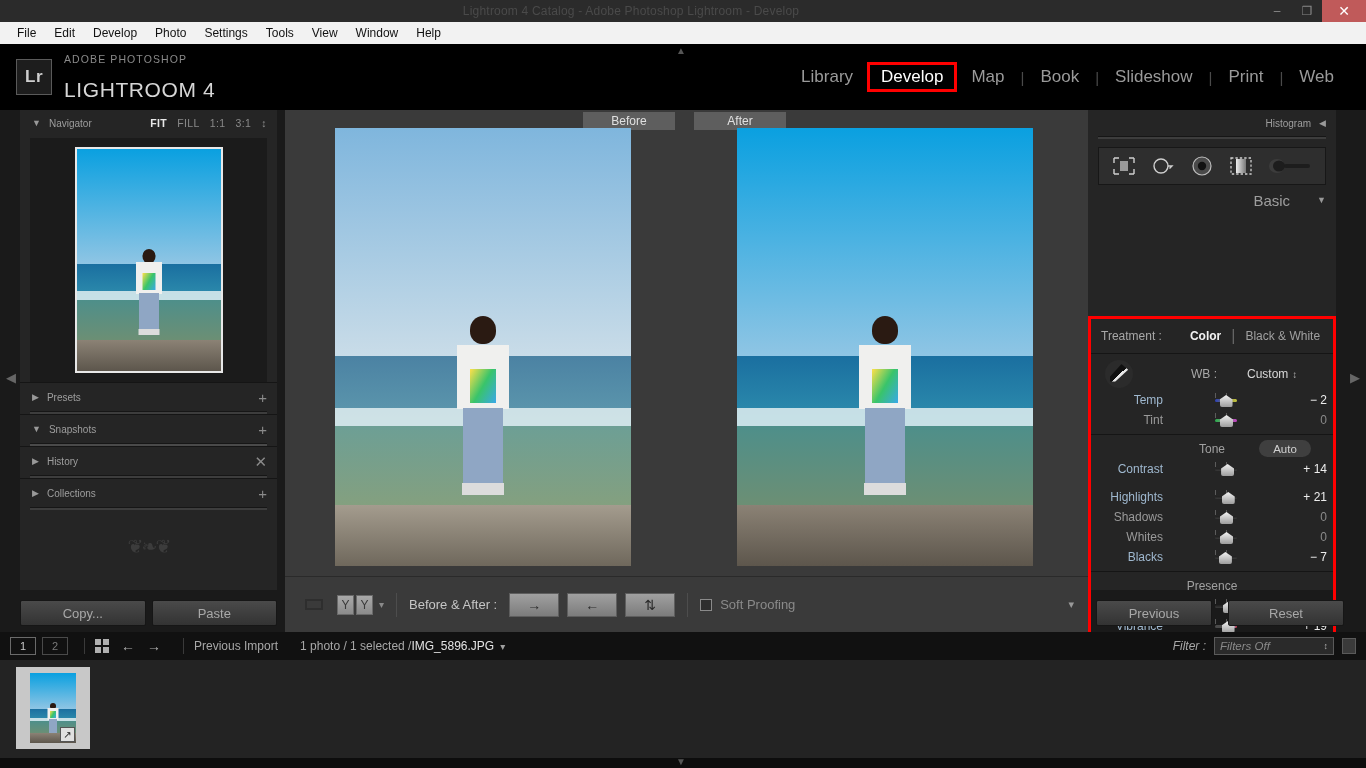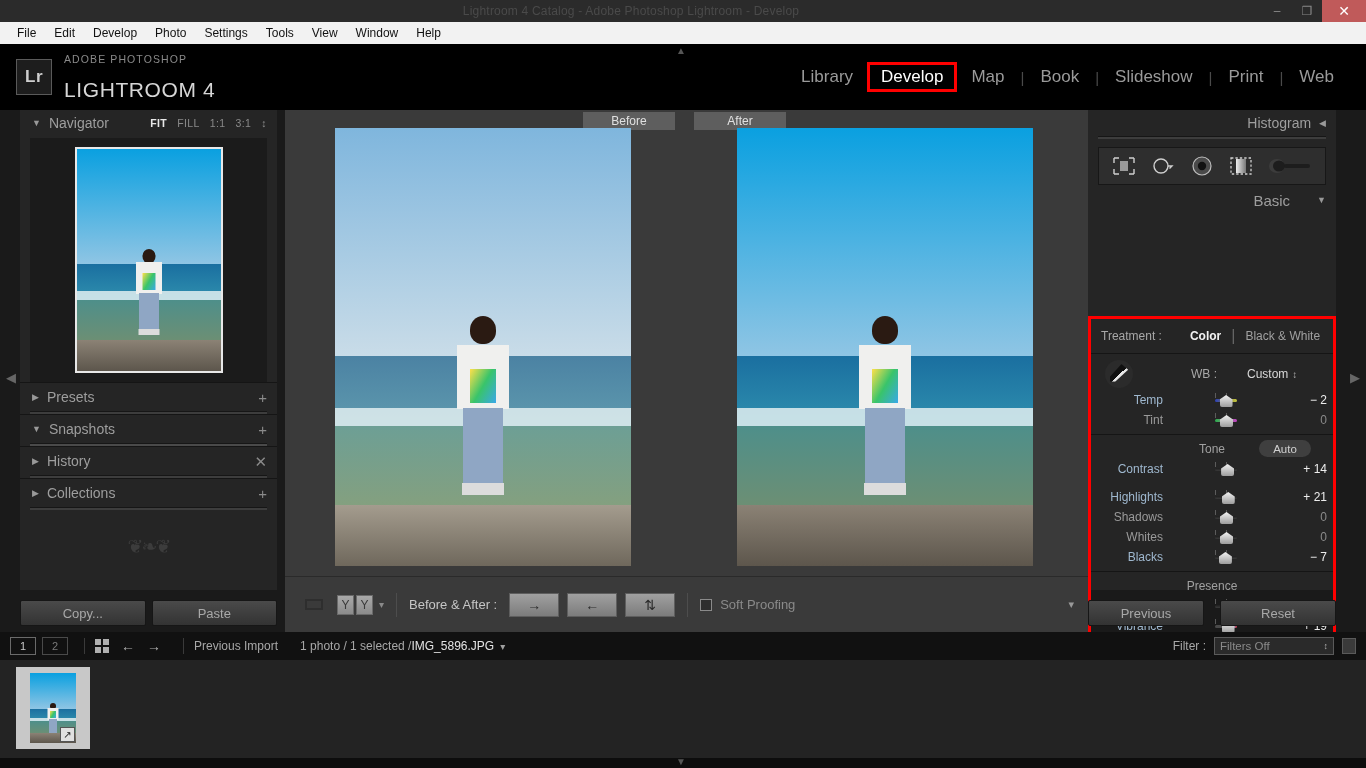--- a/index.html
+++ b/index.html
@@ -41,21 +41,21 @@
   #center{ position:absolute; left:285px; top:110px; width:803px; height:522px; background:#3a3a3a; }
   #right-panel{ position:absolute; left:1088px; top:110px; width:278px; height:522px; background:#1a1a1a; }
   #right-inner{ position:absolute; left:0; top:0; width:248px; height:480px; background:#252525; }
 
   
   .edge-arrow{ position:absolute; color:#666; font-size:13px; }
 
   
   #nav-head{ height:26px; display:flex; align-items:center; padding:0 10px 0 12px; }
   .tri{ font-size:9px; color:#999; margin-right:8px; }
-  .panel-title{ font-size:14px; color:#9e9e9e; }
+  .panel-title{ font-size:10px; color:#9e9e9e; }
   #nav-modes{ margin-left:auto; display:flex; align-items:center; gap:10px; }
   .navmode{ font-size:10.5px; color:#8a8a8a; letter-spacing:.4px; }
   .navmode.on{ color:#e8e8e8; font-weight:bold; }
   #nav-preview{ margin:2px 10px 0 10px; height:244px; background:#1b1b1b;
     display:flex; align-items:center; justify-content:center; }
   #nav-img{ width:148px; height:226px; border:2px solid #e8e8e8; position:relative; overflow:hidden; }
 
   
   .photo{ position:relative; overflow:hidden; background:#1d6fa8; }
   .ph-sky{ position:absolute; left:0; top:0; width:100%; height:52%;
@@ -79,21 +79,21 @@
   .lsec-head{ height:28px; display:flex; align-items:center; padding:0 10px 0 12px; }
   .lsec-plus{ margin-left:auto; color:#8a8a8a; font-size:15px; line-height:1; }
   .lsec-rule{ height:3px; margin:0 10px; background:#3d3d3d; border-top:1px solid #161616; }
   .lsec-rule.wide{ background:#4a4a4a; }
   #ornament{ height:72px; display:flex; align-items:center; justify-content:center;
     color:#3c3c3c; font-size:19px; letter-spacing:-2px; }
 
   
   #left-footer{ position:absolute; left:20px; top:486px; width:257px; height:34px;
     display:flex; gap:6px; align-items:center; }
-  #right-footer{ position:absolute; left:0; top:486px; width:248px; height:34px;
+  #right-footer{ position:absolute; left:8px; top:486px; width:248px; height:34px;
     display:flex; gap:16px; align-items:center; }
   .fbtn{ flex:1; height:26px; background:linear-gradient(#4a4a4a,#333);
     border:1px solid #161616; border-radius:2px; color:#a8a8a8; font-size:13px;
     display:flex; align-items:center; justify-content:center; }
 
   
   #ba-wrap{ position:absolute; left:0; top:0; width:803px; height:466px; }
   .ba-half{ position:absolute; top:0; width:399px; height:466px; }
   .ba-label{ position:absolute; top:2px; width:92px; height:18px;
     background:#5e5e5e; color:#e0e0e0; font-size:12px;
@@ -174,21 +174,21 @@
   .pg.off{ border-color:#4a4a4a; color:#7a7a7a; }
   .fs-div{ width:1px; height:16px; background:#3a3a3a; margin:0 10px; }
   #grid-icon{ display:grid; grid-template-columns:6px 6px; grid-template-rows:6px 6px;
     gap:2px; margin-right:12px; }
   #grid-icon i{ background:#b0b0b0; display:block; }
   .nav-arrow{ color:#b0b0b0; font-size:14px; margin-right:12px; }
   #fs-prev{ font-size:12px; color:#a8a8a8; margin-right:22px; }
   #fs-count{ font-size:12px; color:#a8a8a8; }
   #fs-file{ font-size:12px; color:#e4e4e4; }
   #fs-caret{ color:#a0a0a0; font-size:10px; margin-left:6px; }
-  #fs-right{ margin-left:auto; display:flex; align-items:center; }
+  #fs-right{ margin-left:auto; display:flex; align-items:center;font-style:italic; }
   #filter-label{ font-size:12px; color:#a8a8a8; margin-right:8px; }
   #filter-sel{ width:120px; height:18px; background:#2a2a2a; border:1px solid #5a5a5a;
     color:#8a8a8a; font-size:11.5px; display:flex; align-items:center; padding:0 5px; }
   #filter-spin{ margin-left:auto; font-size:9px; color:#b0b0b0; }
   #filter-sq{ width:14px; height:16px; background:#3a3a3a; border:1px solid #5a5a5a; margin-left:8px; }
 
   
   #filmstrip{ position:absolute; left:0; top:660px; width:1366px; height:98px; background:#232323; }
   #fs-cell{ position:absolute; left:16px; top:7px; width:74px; height:82px;
     background:#c8c8c8; display:flex; align-items:center; justify-content:center; }

